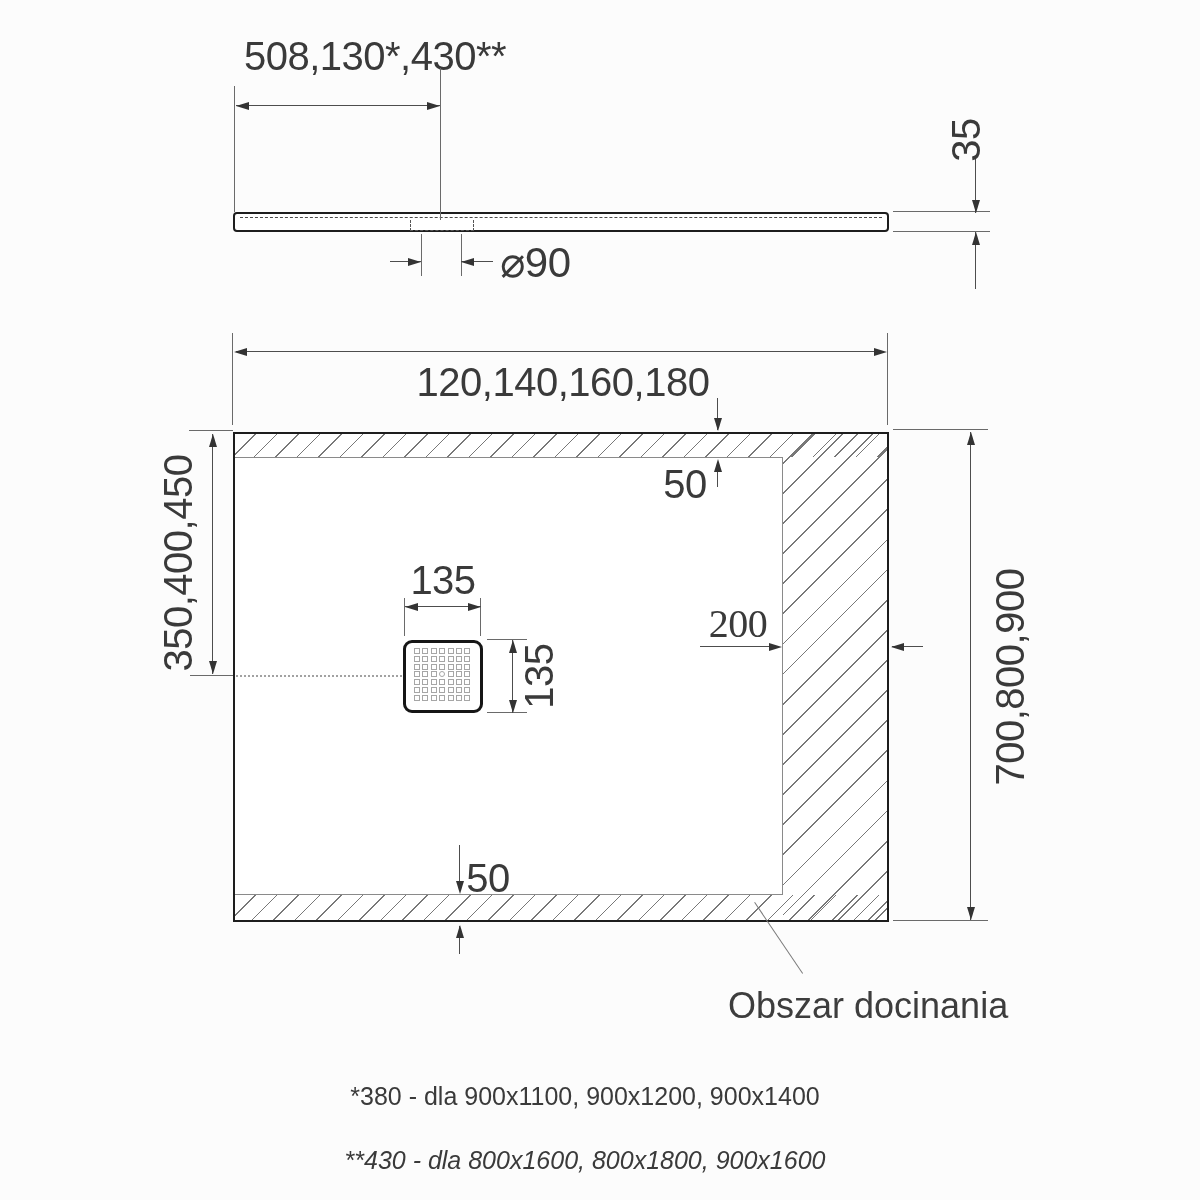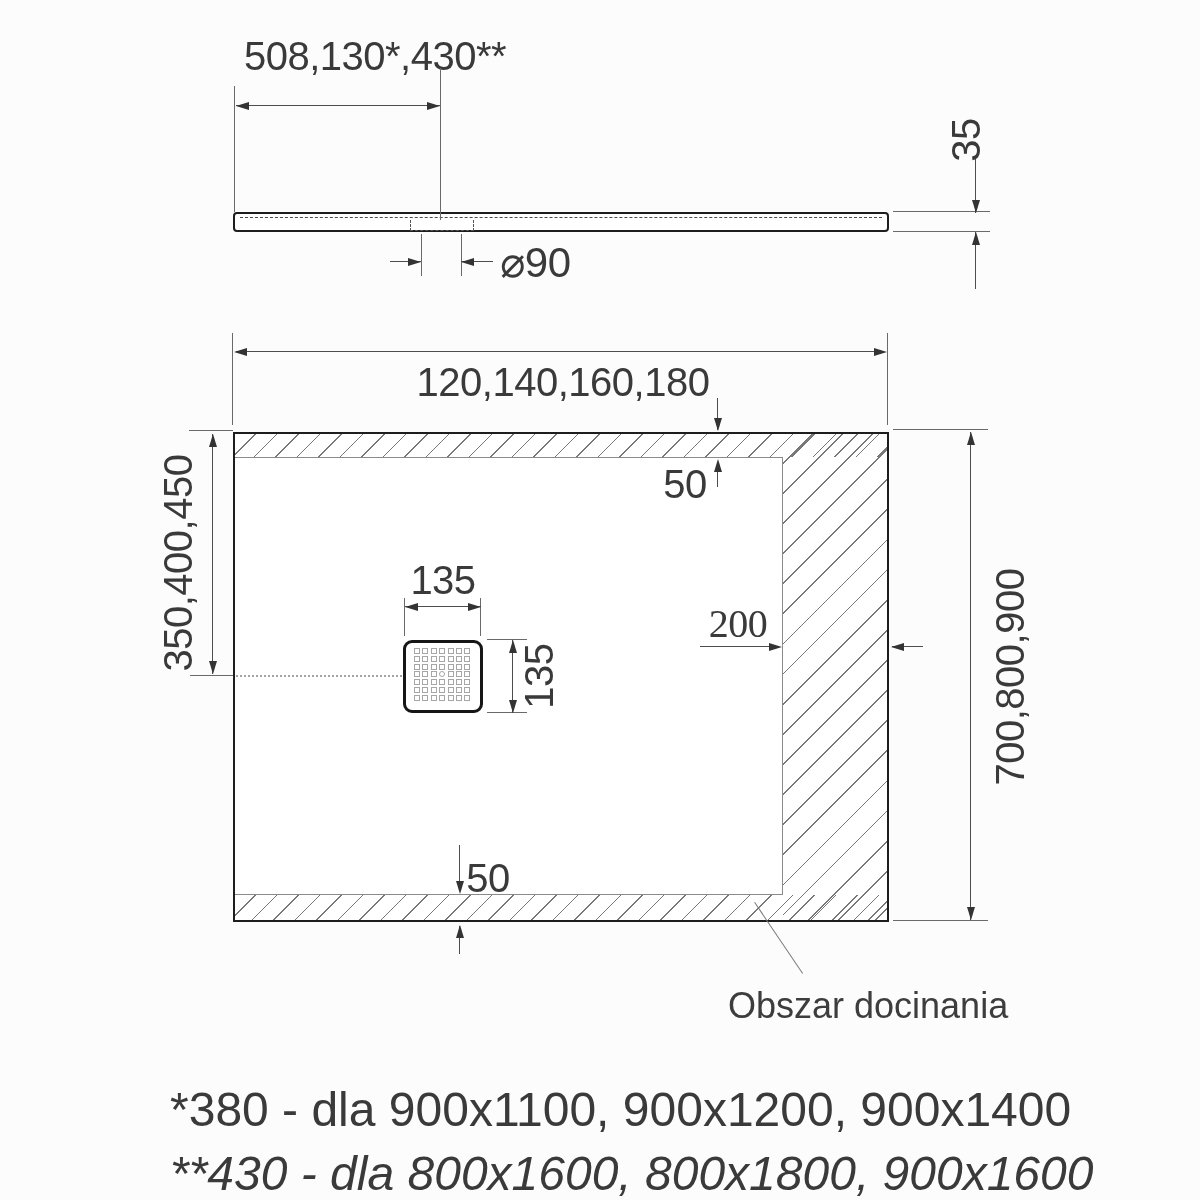--- a/index.html
+++ b/index.html
@@ -39,21 +39,21 @@
   
   .drain{position:absolute;left:403px;top:640px;width:80px;height:73px;box-sizing:border-box;
          border:3px solid #161616;border-radius:9px;background:#fff;}
   .grate{position:absolute;left:8px;top:5px;display:grid;
          grid-template-columns:repeat(7,6px);grid-auto-rows:6px;column-gap:2.4px;row-gap:1.8px;}
   .grate-cell{width:6px;height:6px;box-sizing:border-box;border:1px solid #a6a6a6;background:#fff;}
   .grate-cell.center{border-radius:50%;}
   .dotted{position:absolute;height:0;border-top:2px dotted #a2a2a2;}
   .leader{position:absolute;height:0;border-top:1.3px solid #7a7a7a;transform-origin:0 0;}
   .label{position:absolute;font-size:36px;color:#3d3d3d;white-space:nowrap;}
-  .footnote{position:absolute;font-size:48px;color:#3a3a3a;white-space:nowrap;text-align:center;width:830px;left:170px;}
+  .footnote{position:absolute;font-size:25px;color:#3a3a3a;white-space:nowrap;text-align:center;width:830px;left:170px;}
 </style>
 </head>
 <body>
 
 <div class="canvas">
 
   <div class="tray"></div>
   <div class="dash-h" style="left:240px;top:217px;width:642px;"></div>
   <div style="position:absolute;left:410px;top:220px;width:62px;height:10px;border:1.3px dashed #555;border-top:none;"></div>
 

